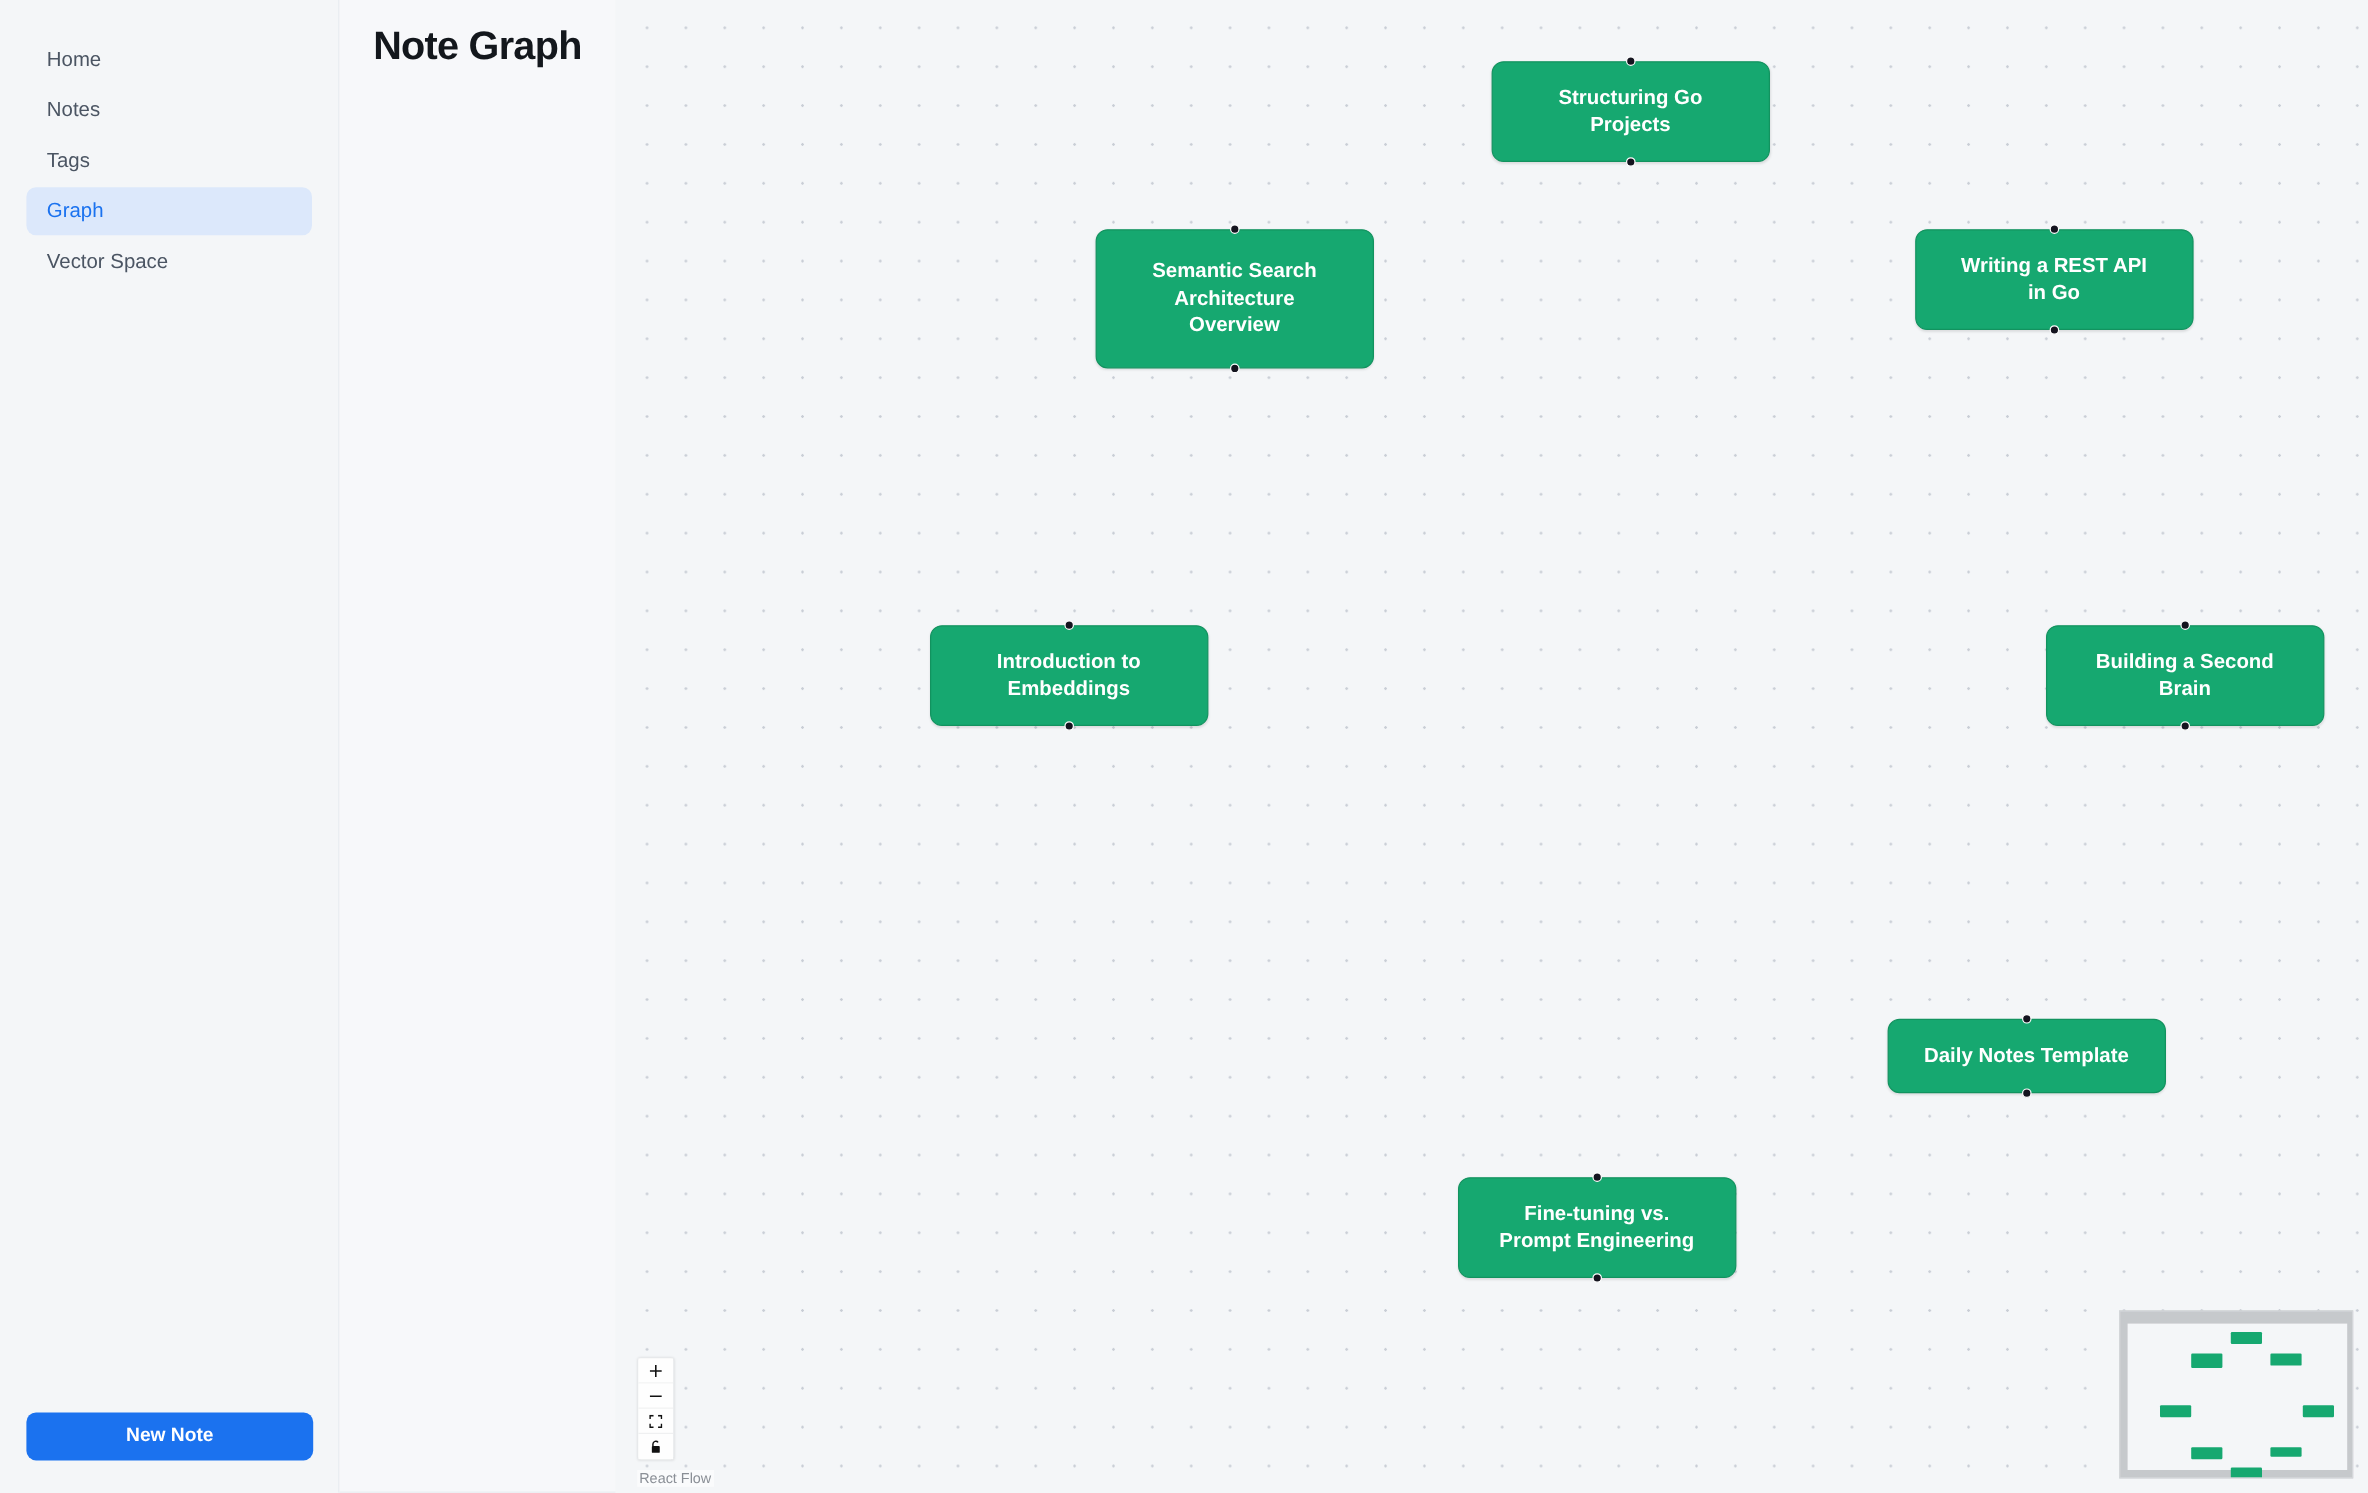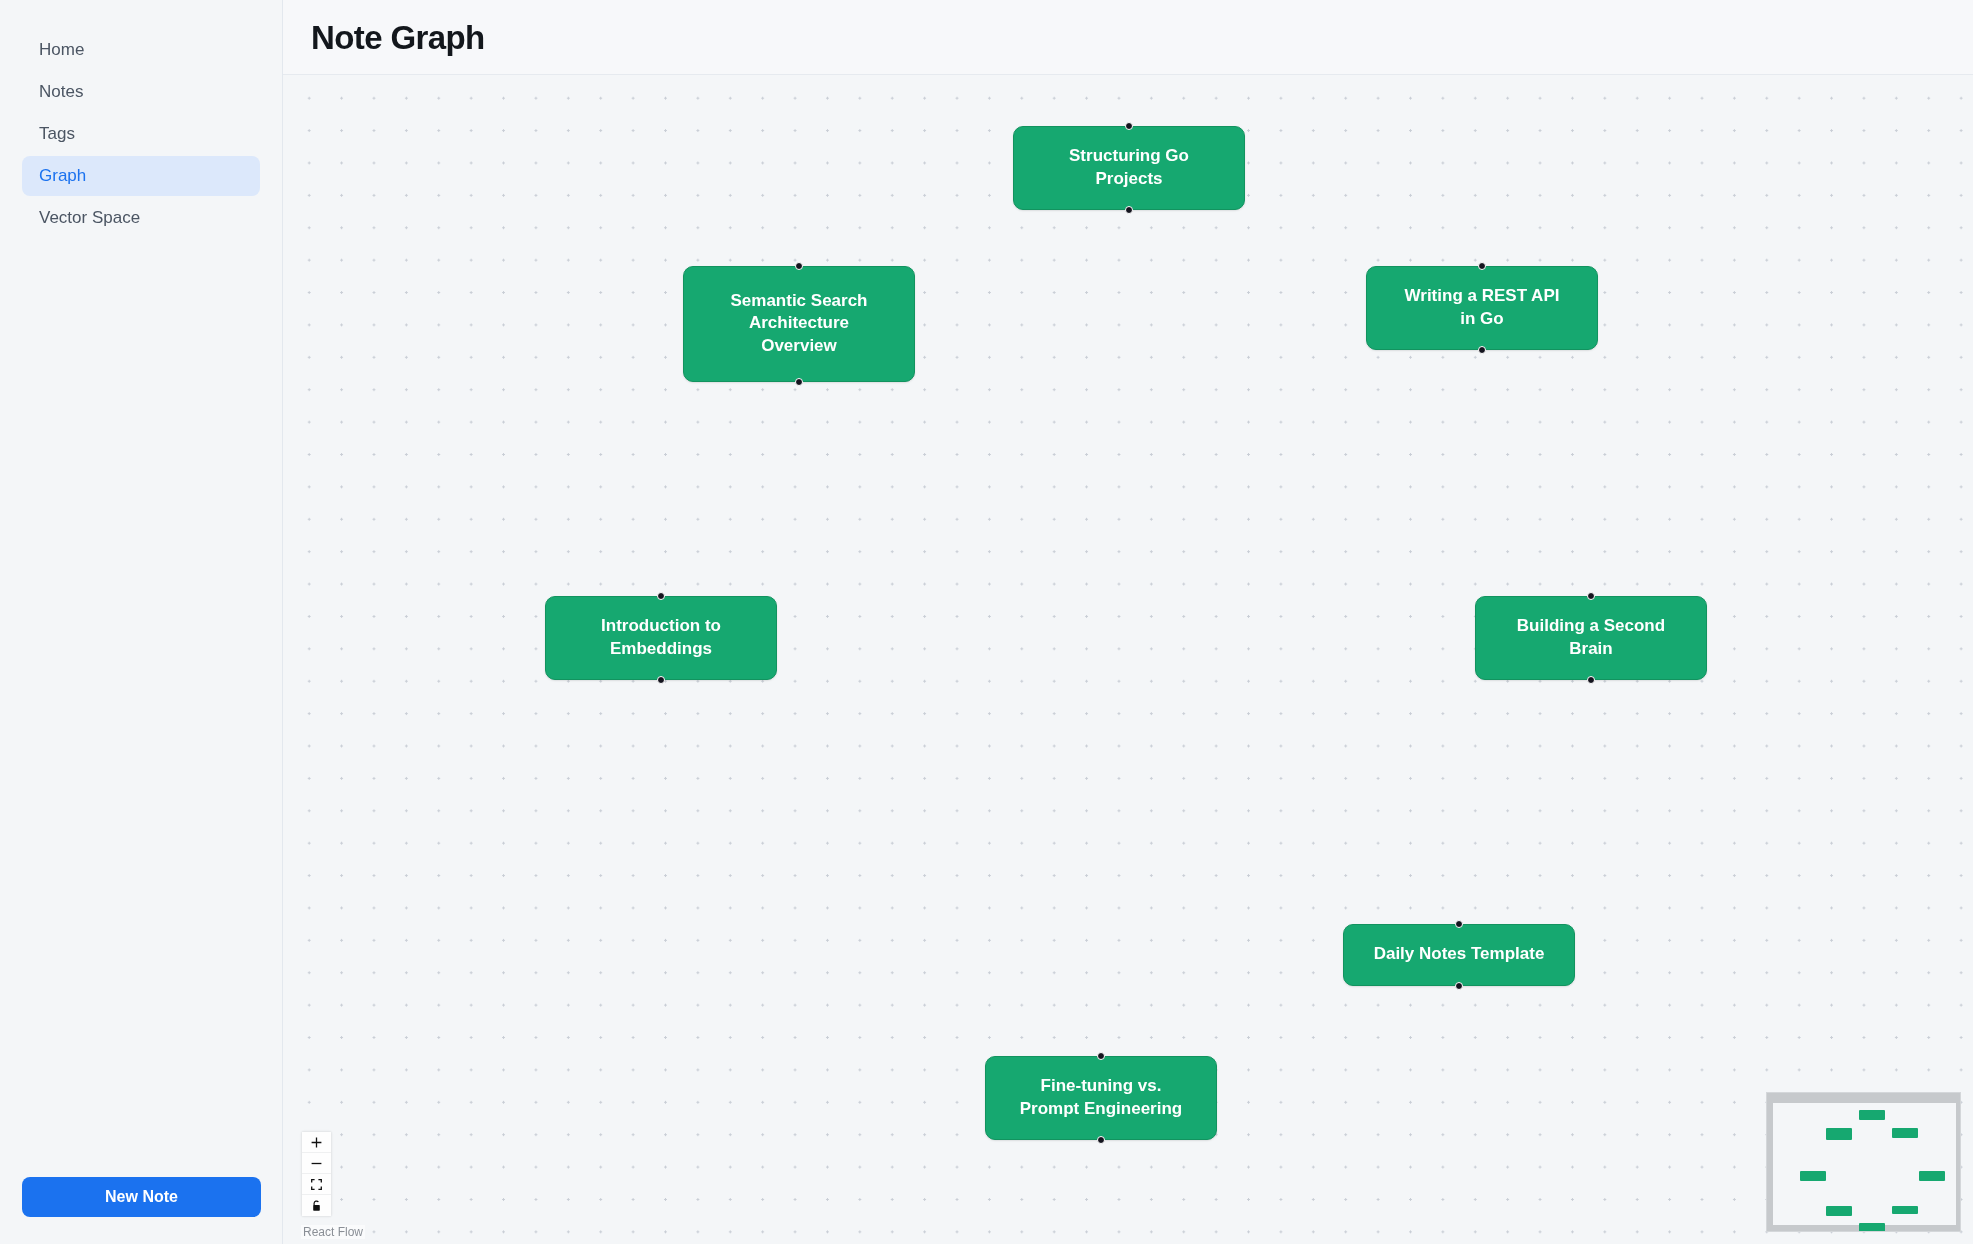--- a/index.html
+++ b/index.html
@@ -60,21 +60,21 @@
     cursor: pointer;
   }
 
   
   .main {
     flex: 1 1 auto;
     height: 1244px;
     position: relative;
     background: #f4f6f8;
     display: flex;
-    flex-direction: column;
+    flex-direction: row;
   }
   .page-header {
     padding: 18px 28px 16px 28px;
     border-bottom: 1px solid #e6eaef;
     background: #f7f8fa;
   }
   .page-title {
     font-size: 33px;
     font-weight: bold;
     color: #13171c;

